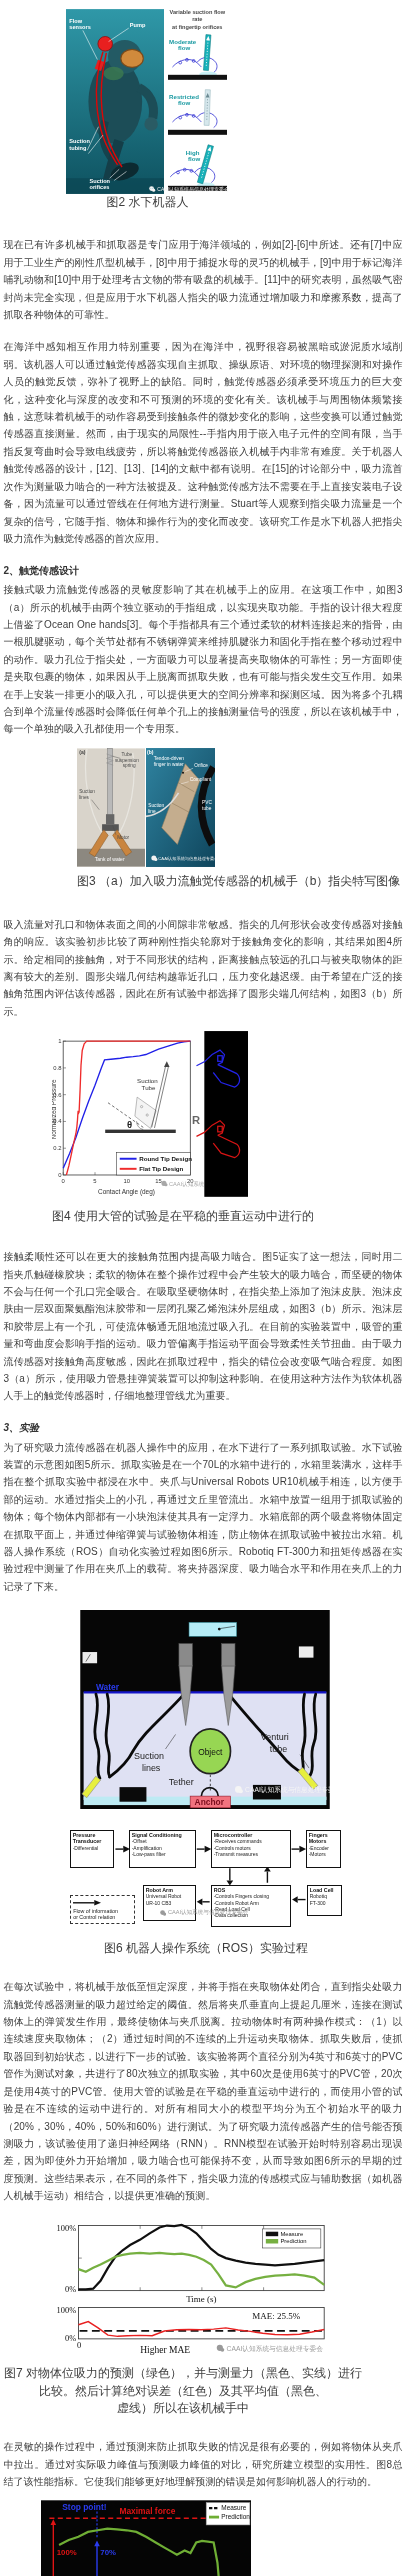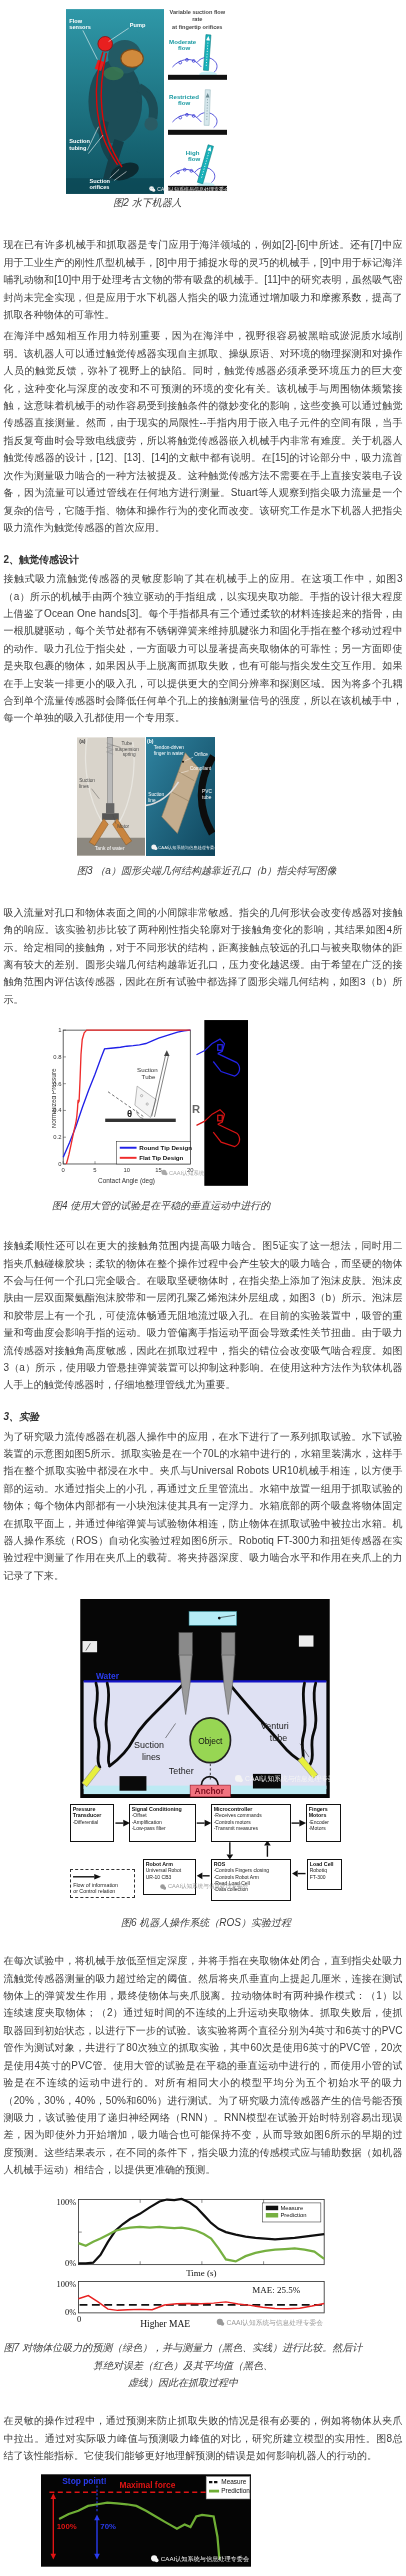--- a/index.html
+++ b/index.html
@@ -2,38 +2,38 @@
 <html style="font-size:9px"><head>
 <meta charset="utf-8">
 <style>
   html,body{margin:0;padding:0;background:#ffffff;}
   .page{position:relative;width:406px;height:2576px;overflow:hidden;background:#ffffff;
         font-family:"Liberation Sans","DejaVu Sans",sans-serif;color:#3d3d3d;}
   .body-text{font-size:10px;line-height:17.4px;color:#3d3d3d;margin:0;padding:0 3.4px;
              text-align:justify;letter-spacing:0.1px;}
   .sec-heading{font-size:10px;line-height:17px;font-weight:bold;color:#333;margin:0;padding:0 3.4px;}
   .fig{margin:0;}
-  .fig-caption{font-size:10px;line-height:17.4px;color:#3d3d3d;text-align:center;font-style:italic;}
+  .fig-caption{font-size:12px;line-height:17.4px;color:#3d3d3d;text-align:center;}
   
   #fig2{padding-top:9px;margin-left:66px;width:163px;}
   #p1{margin-top:25px;}
-  #p2{margin-top:4px;}
+  #p2{margin-top:15px;}
   #h2{margin-top:14.6px;}
   #p3{margin-top:2.2px;}
   #fig3{margin-top:10px;margin-left:77px;width:139px;}
   #fig3 .fig-caption{margin-top:6.7px;white-space:nowrap;}
-  #p4{margin-top:25px;font-family:Liberation Mono, monospace;}
+  #p4{margin-top:25px;}
   #fig4{margin-top:11.2px;margin-left:52px;width:196px;}
   #fig4 .fig-caption{margin-top:7.9px;white-space:nowrap;}
   #p5{margin-top:22.4px;}
   #h3{margin-top:14.6px;font-style:italic;}
   #p6{margin-top:2.2px;}
   #fig5{margin-top:14.6px;margin-left:80px;width:228px;}
   #fig5 .fig-caption{margin-top:5.6px;}
-  #fig6{margin-top:4px;margin-left:70px;width:272px;}
+  #fig6{margin-top:19px;margin-left:70px;width:272px;}
   #fig6 .fig-caption{margin-top:9px;}
   #p7{margin-top:21px;}
   #fig7{margin-top:17px;margin-left:56px;width:294px;}
   .fig7-cap{margin-top:6.7px;width:366px;margin-left:-56px;}
   #p8{margin-top:21px;}
   #fig8{margin-top:9px;margin-left:41px;width:210px;}
   #fig8 .fig-caption{margin-top:7.9px;}
   
   .fig2-row{display:flex;gap:2.8px;position:relative;}
   .fig2-right{width:61px;display:flex;flex-direction:column;align-items:center;}
@@ -246,21 +246,21 @@
         </g>
         <line x1="84" y1="36" x2="70" y2="42" stroke="#ffffff" stroke-width="0.8"></line>
         <line x1="76" y1="60" x2="62" y2="64" stroke="#ffffff" stroke-width="0.8"></line>
         <g>
           <circle cx="14" cy="196" r="4.5" fill="#f2f2f2"></circle>
             <circle cx="17.5" cy="198.5" r="2.8" fill="#f2f2f2"></circle>
           <text x="22" y="200" font-size="7.5" fill="#f2f2f2">CAAI认知系统与信息处理专委会</text>
         </g>
       </svg>
     </div>
-    <figcaption class="fig-caption">图3 （a）圆形尖端几何结构越靠近孔口（b）指尖特写图像</figcaption>
+    <figcaption class="fig-caption">图3 （a）加入吸力流触觉传感器的机械手（b）指尖特写图像</figcaption>
   </figure>
 
   <p class="body-text" id="p4">吸入流量对孔口和物体表面之间的小间隙非常敏感。指尖的几何形状会改变传感器对接触角的响应。该实验初步比较了两种刚性指尖轮廓对于接触角变化的影响，其结果如图4所示。给定相同的接触角，对于不同形状的结构，距离接触点较远的孔口与被夹取物体的距离有较大的差别。圆形尖端几何结构越靠近孔口，压力变化越迟缓。由于希望在广泛的接触角范围内评估该传感器，因此在所有试验中都选择了圆形尖端几何结构，如图3（b）所示。</p>
 
   <figure class="fig" id="fig4">
     <svg width="196" height="167" viewBox="0 0 350 298">
       <rect x="20" y="18" width="227" height="239" fill="#ffffff" stroke="#444" stroke-width="1.5"></rect>
 
       <g stroke="#444" stroke-width="1">
         <line x1="20" y1="257" x2="25" y2="257"></line>
@@ -524,21 +524,21 @@
       <polyline fill="none" stroke-width="2.6" points="40.0,182.8 57.5,177.2 75.0,188.4 92.6,201.3 110.1,203.5 127.6,202.4 149.5,201.8 171.4,202.4 193.3,194.0 215.2,191.8 237.1,191.2 259.0,191.8 280.9,190.6 302.8,188.4 324.7,192.3 346.6,194.6 368.5,197.9 390.4,200.2 412.3,200.7 434.2,199.6 456.1,195.7 478.0,191.2" stroke="#e82020"></polyline>
       <text x="350" y="172" font-size="16" fill="#111">MAE: 25.5%</text>
       <text x="150" y="233" font-size="17" fill="#111">Higher MAE</text>
       <g>
         <circle cx="292" cy="224" r="5.5" fill="#9a9a9a"></circle>
           <circle cx="296.5" cy="227.5" r="3.4" fill="#9a9a9a"></circle>
         <text x="304" y="229" font-size="12" font-family="Liberation Sans,sans-serif" fill="#9a9a9a">CAAI认知系统与信息处理专委会</text>
       </g>
     </svg>
     <div class="fig-caption fig7-cap">图7 对物体位吸力的预测（绿色），并与测量力（黑色、实线）进行比较。然后计算绝对误差（红色）及其平均值（黑色、</div>
-    <div class="fig-caption fig7-cap" style="margin-top:0">虚线）因此在抓取过程中</div>
+    <div class="fig-caption fig7-cap" style="margin-top:0">虚线）所以在该机械手中</div>
   </figure>
 
   <p class="body-text" id="p8">在灵敏的操作过程中，通过预测来防止抓取失败的情况是很有必要的，例如将物体从夹爪中拉出。通过对实际吸力峰值与预测吸力峰值的对比，研究所建立模型的实用性。图8总结了该性能指标。它使我们能够更好地理解预测的错误是如何影响机器人的行动的。</p>
 
   <figure class="fig" id="fig8">
     <svg width="210" height="93" viewBox="0 0 375 165">
       <rect x="0" y="0" width="375" height="165" fill="#050505"></rect>
       <text x="38" y="18" font-size="15" font-weight="bold" fill="#2a3cf0">Stop point!</text>
       <text x="140" y="24" font-size="15" font-weight="bold" fill="#e01414">Maximal force</text>
       <line x1="15" y1="32" x2="330" y2="32" stroke="#e01414" stroke-width="2.5" stroke-dasharray="9 6"></line>

